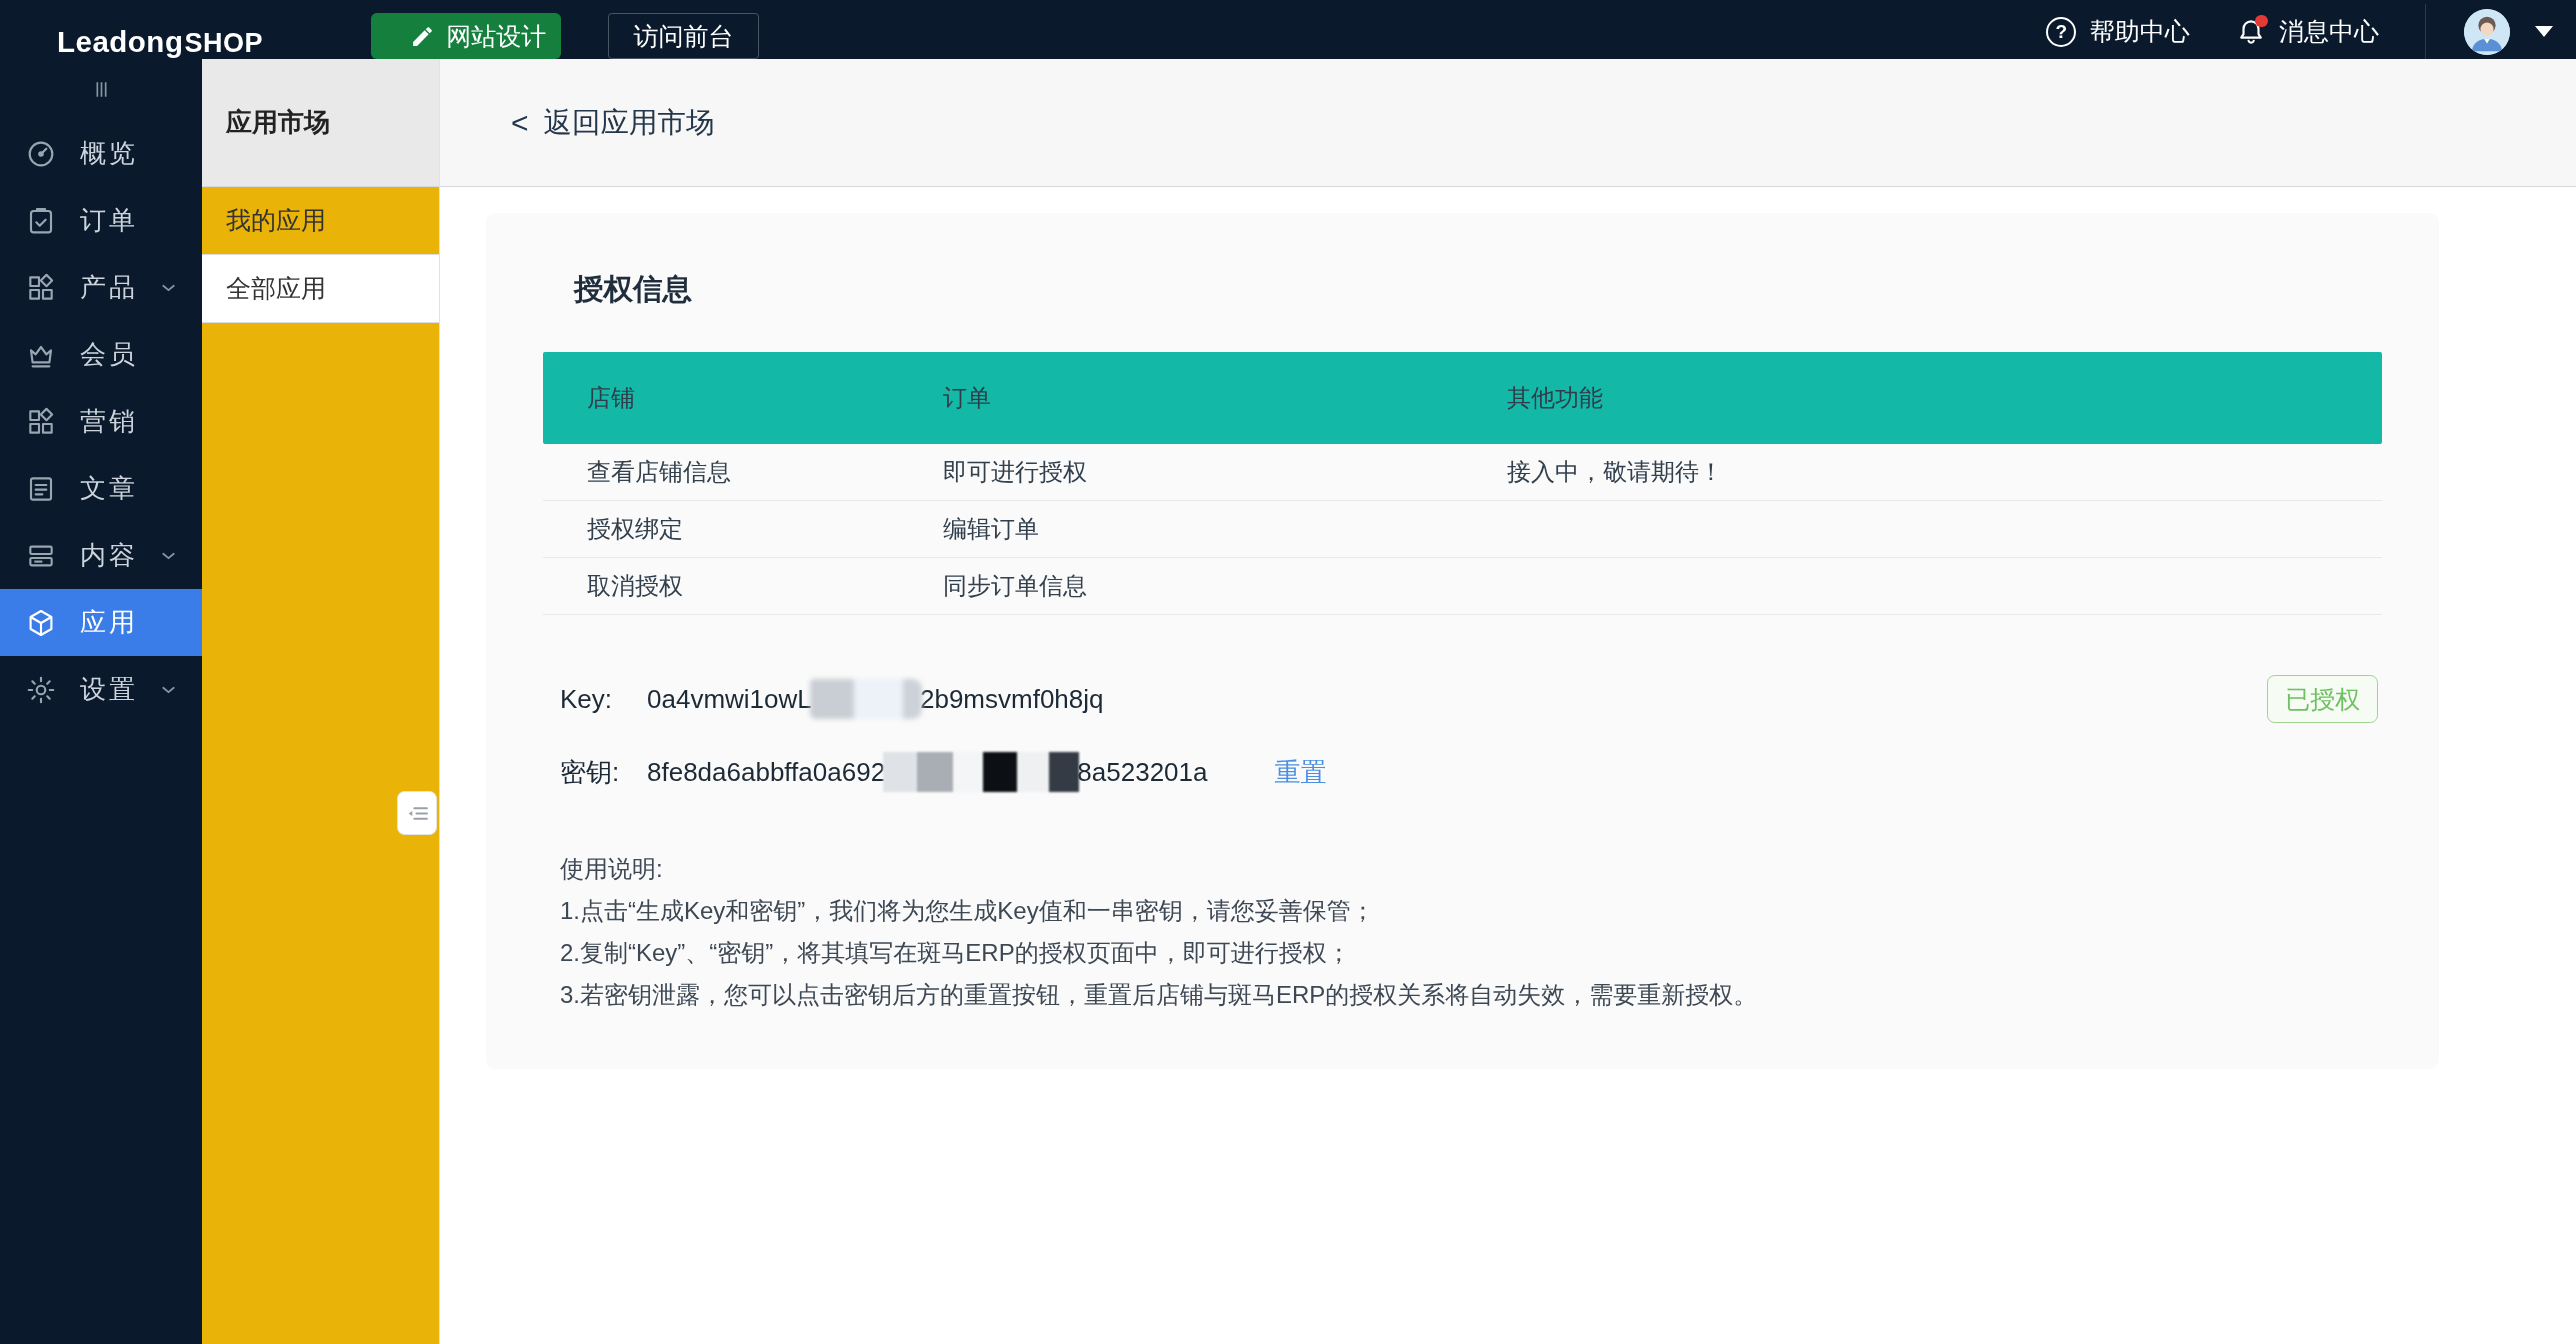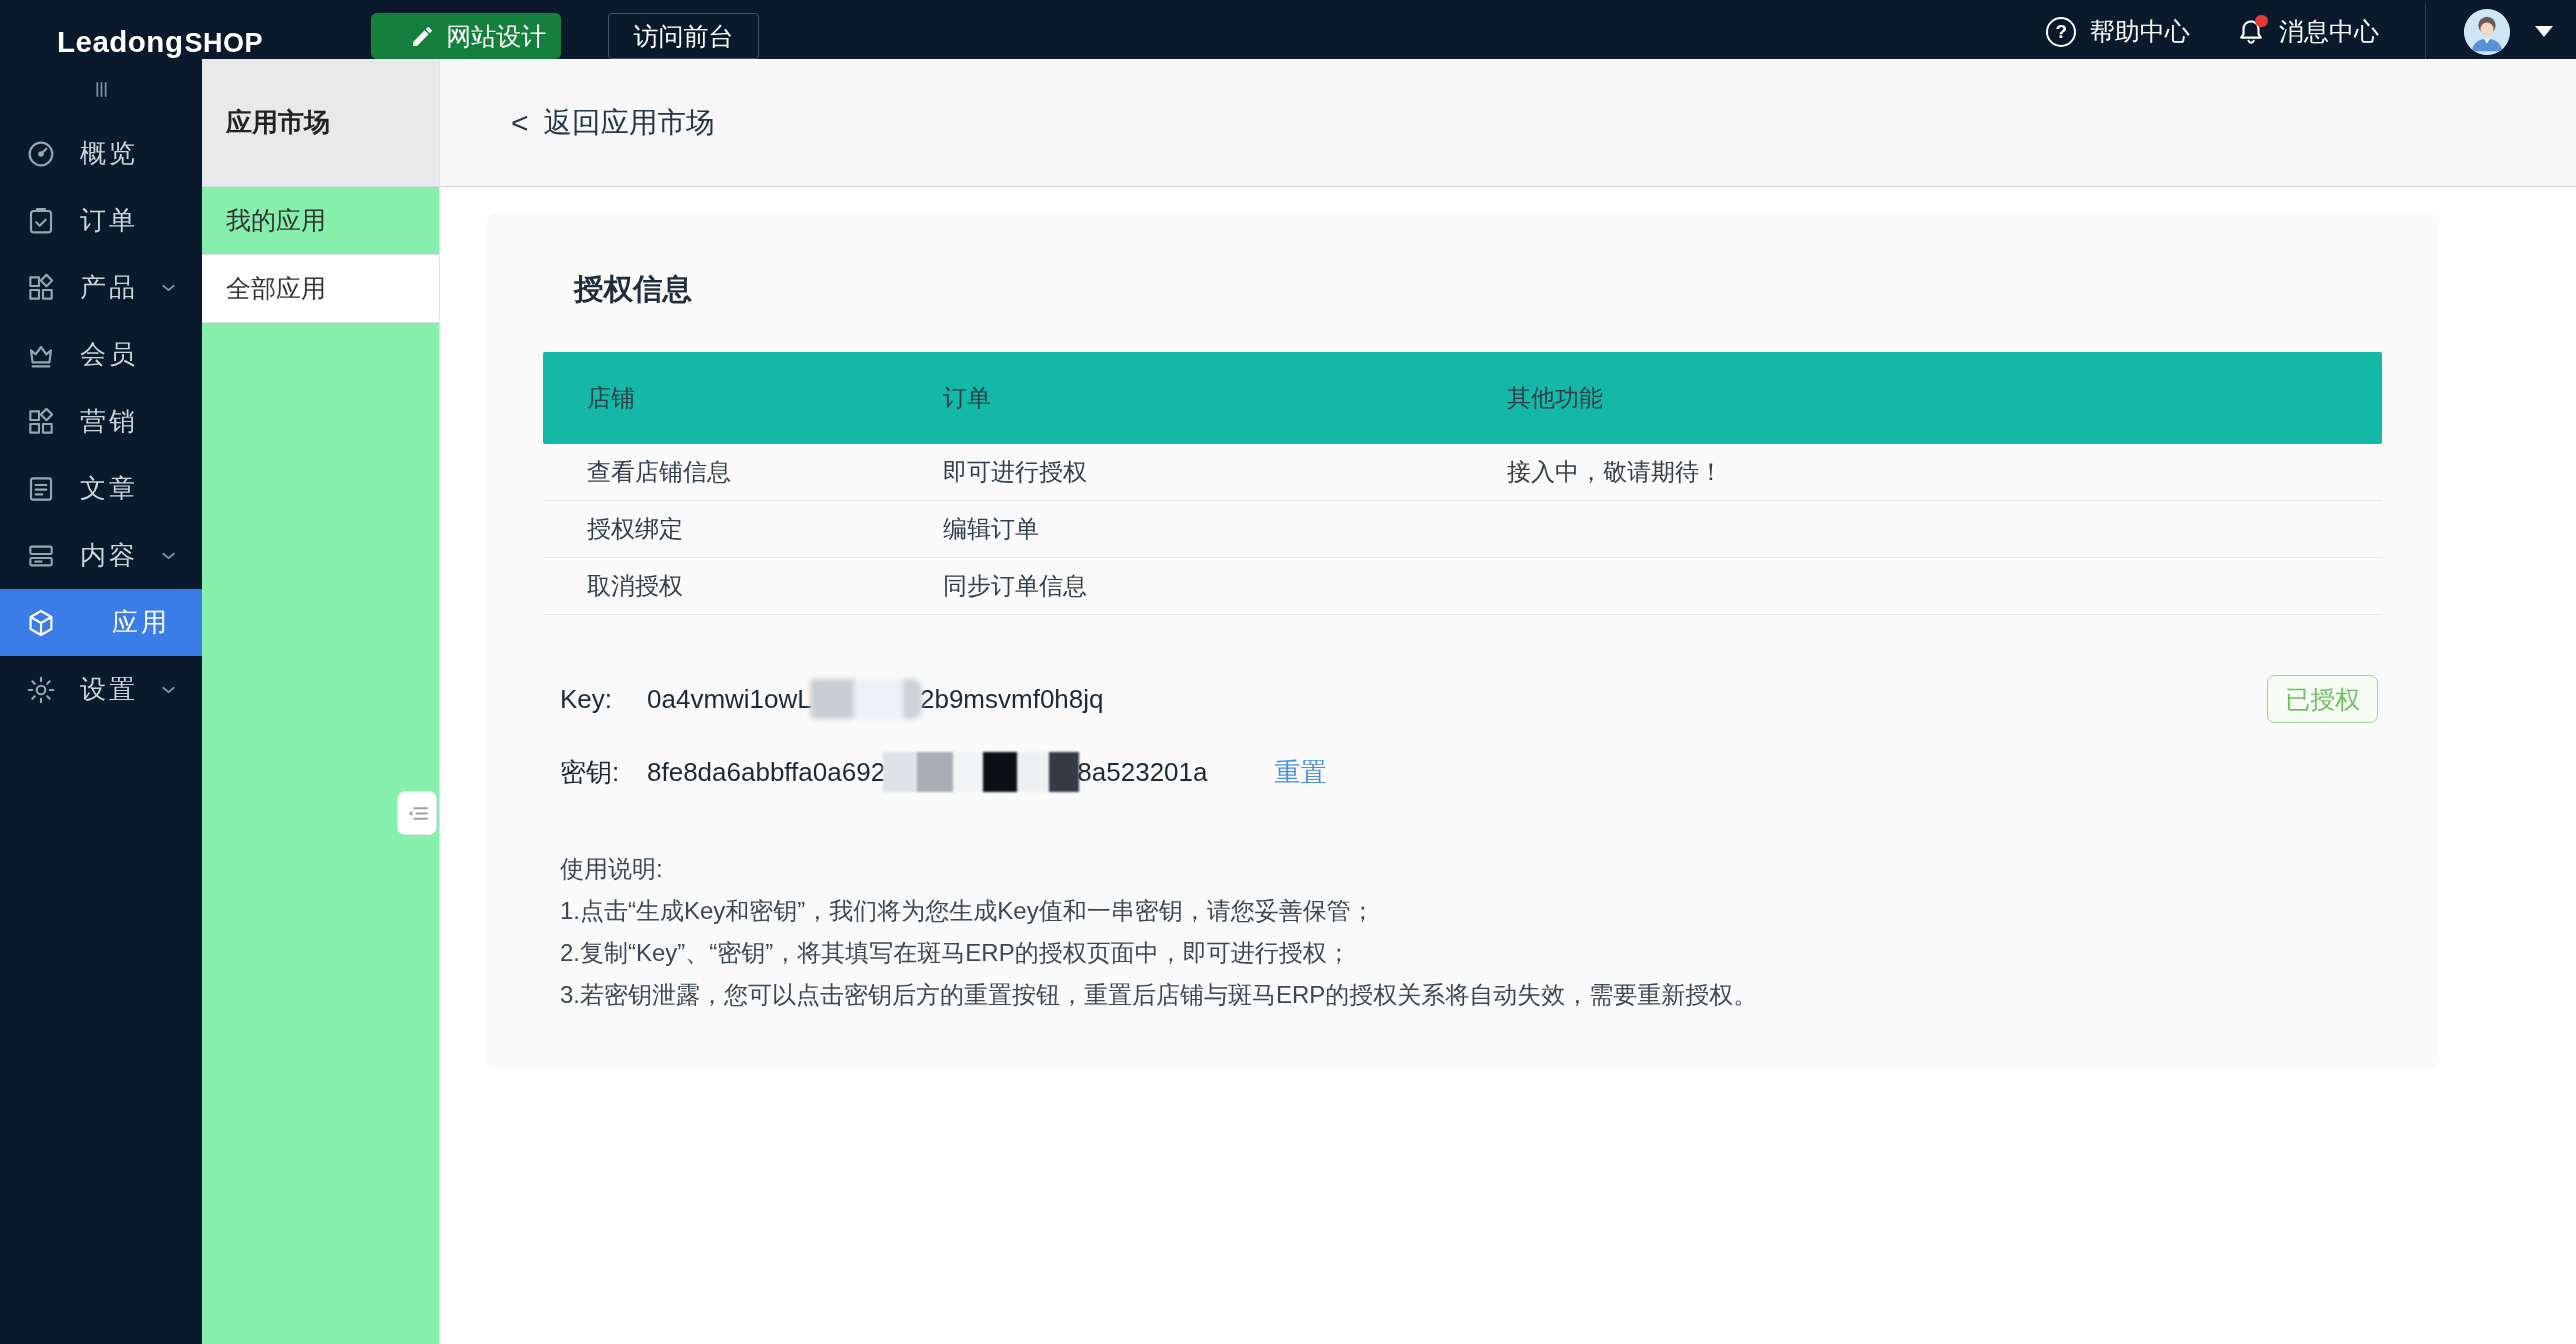--- a/index.html
+++ b/index.html
@@ -35,25 +35,25 @@
 
   
   .sidebar { width:202px; background:#0a1a2c; flex-shrink:0; padding-top:0; }
   .collapse-bars { height:61px; display:flex; align-items:center; justify-content:center; cursor:pointer; }
   .collapse-bars svg { color:#8a94a6; }
   .nav-item { height:67px; display:flex; align-items:center; padding:0 23px 0 25px; cursor:pointer;
     color:#cdd4dc; }
   .nav-item .ic { width:34px; height:34px; color:#9aa5b2; flex-shrink:0; display:flex; align-items:center; }
   .nav-item .lbl { font-size:26px; margin-left:21px; letter-spacing:2.9px; }
   .nav-item .chev { margin-left:auto; color:#8a94a6; display:flex; }
-  .nav-item.active { background:#3b7de8; color:#fff;gap:32px; }
+  .nav-item.active { background:#3b7de8; color:#fff; }
   .nav-item.active .ic, .nav-item.active .chev { color:#fff; }
 
   
-  .submenu { width:238px; background:#86efac; flex-shrink:0; position:relative; border-right:1px solid #e2e2e2;text-align:right; }
+  .submenu { width:238px; background:#eab308; flex-shrink:0; position:relative; border-right:1px solid #e2e2e2;text-align:right; }
   .submenu-title { height:128px; background:#e9e9e9; border-bottom:1.9px solid #d7d7de;
     display:flex; align-items:center; padding-left:24px; font-size:26px; font-weight:700; color:#222; }
   .submenu-item { height:68px; display:flex; align-items:center; padding-left:24px; font-size:25px;
     color:#333; border-bottom:1px solid #dcdcdc; cursor:pointer; }
   .submenu-item.active { background:#fff; }
   .fold-btn { position:absolute; right:1.9px; top:732px; width:40px; height:44px; background:#fff;
     border:1.9px solid #e4e4e4; border-radius:7.6px; display:flex; align-items:center; justify-content:center;
     cursor:pointer; color:#9aa0a8; }
 
   

